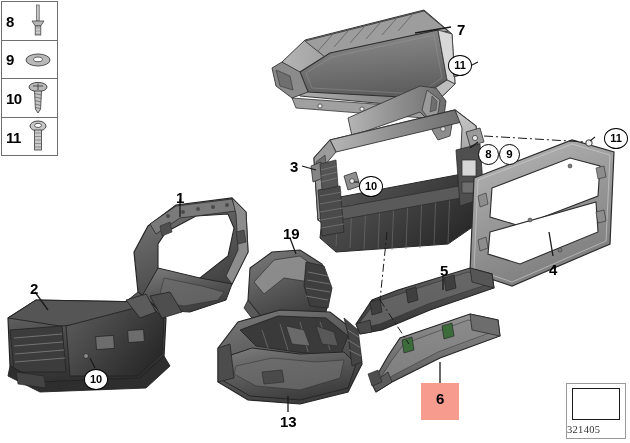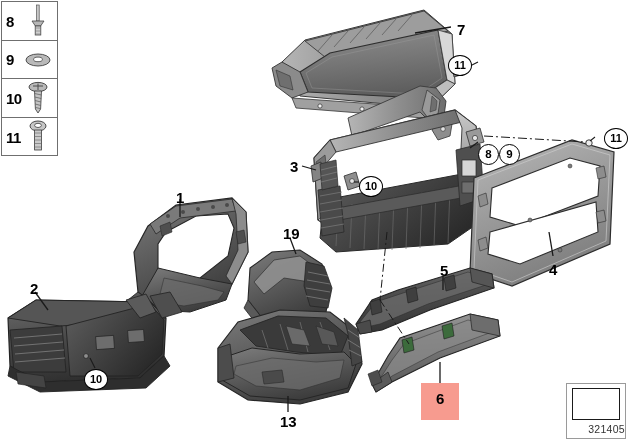--- a/index.html
+++ b/index.html
@@ -75,23 +75,24 @@
   }
   .stamp-inner{
     position:absolute;left:5px;top:4px;width:48px;height:32px;
     border:1px solid #1a1a1a;
     background:#fff;
     box-sizing:border-box;
     overflow:hidden;
   }
   .stamp-code{
     position:absolute;left:0;right:0;bottom:3px;
-    text-align:right;
+    text-align:left;
     font-size:10.5px;color:#333;
     letter-spacing:0.3px;
+    font-family:Liberation Serif, serif;
   }
 </style>
 </head>
 <body>
 
 <div id="diagram">
 
   <svg id="svg-root" viewBox="0 0 630 443">
     <defs>
       <linearGradient id="gMetalV" x1="0" y1="0" x2="0" y2="1">

